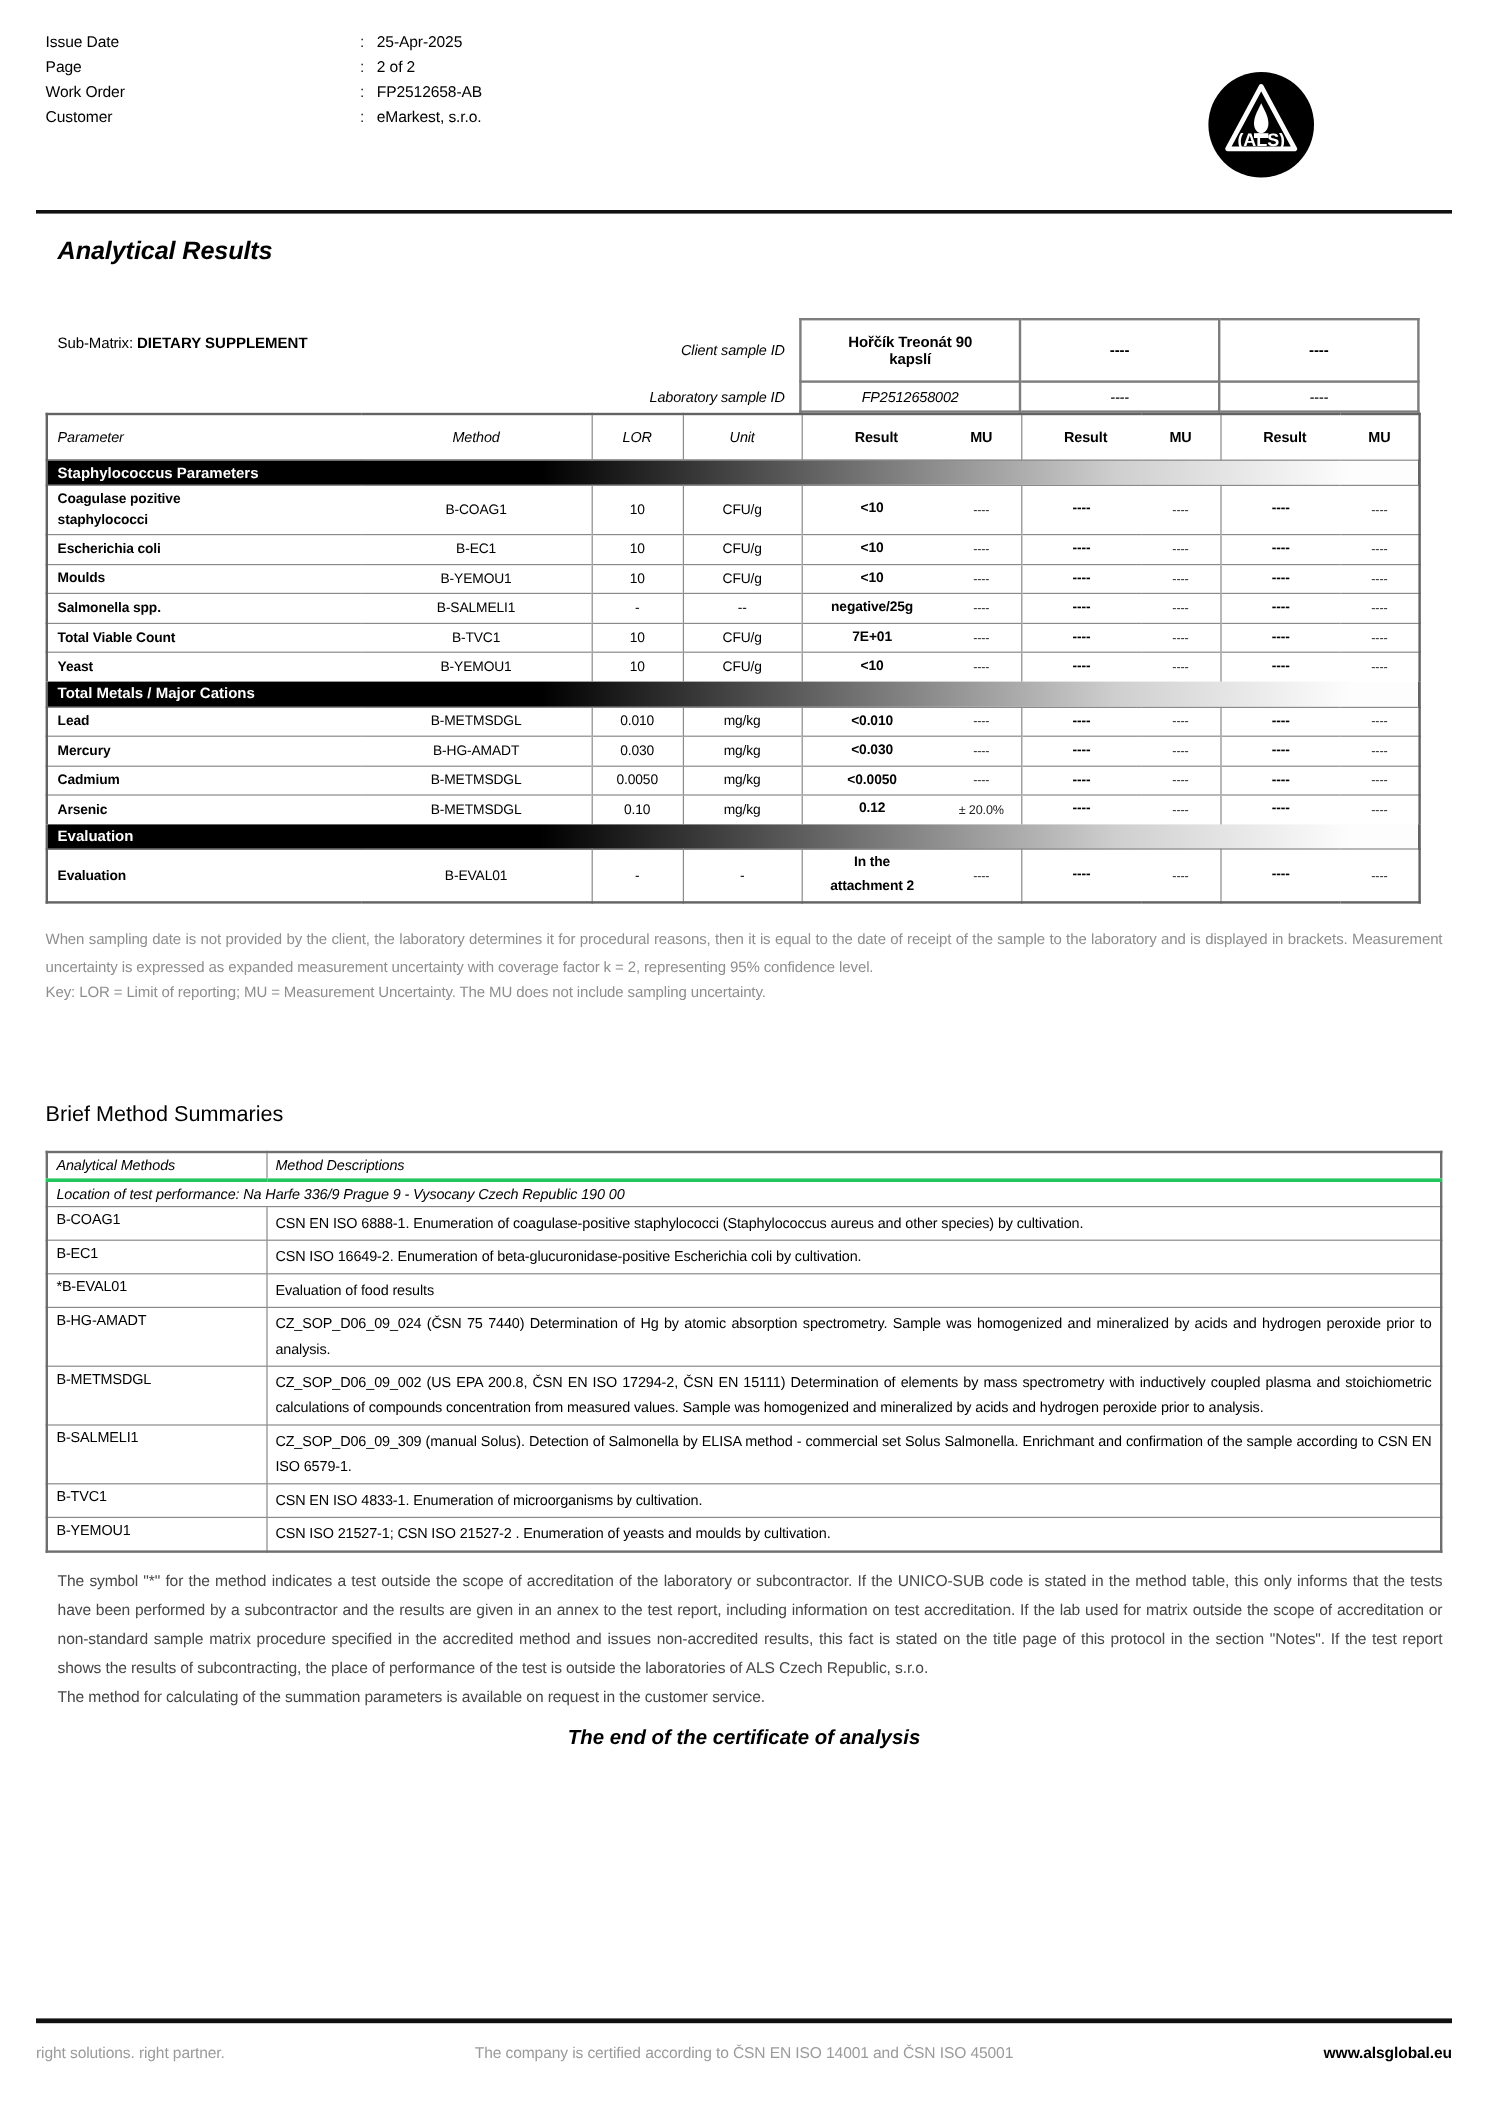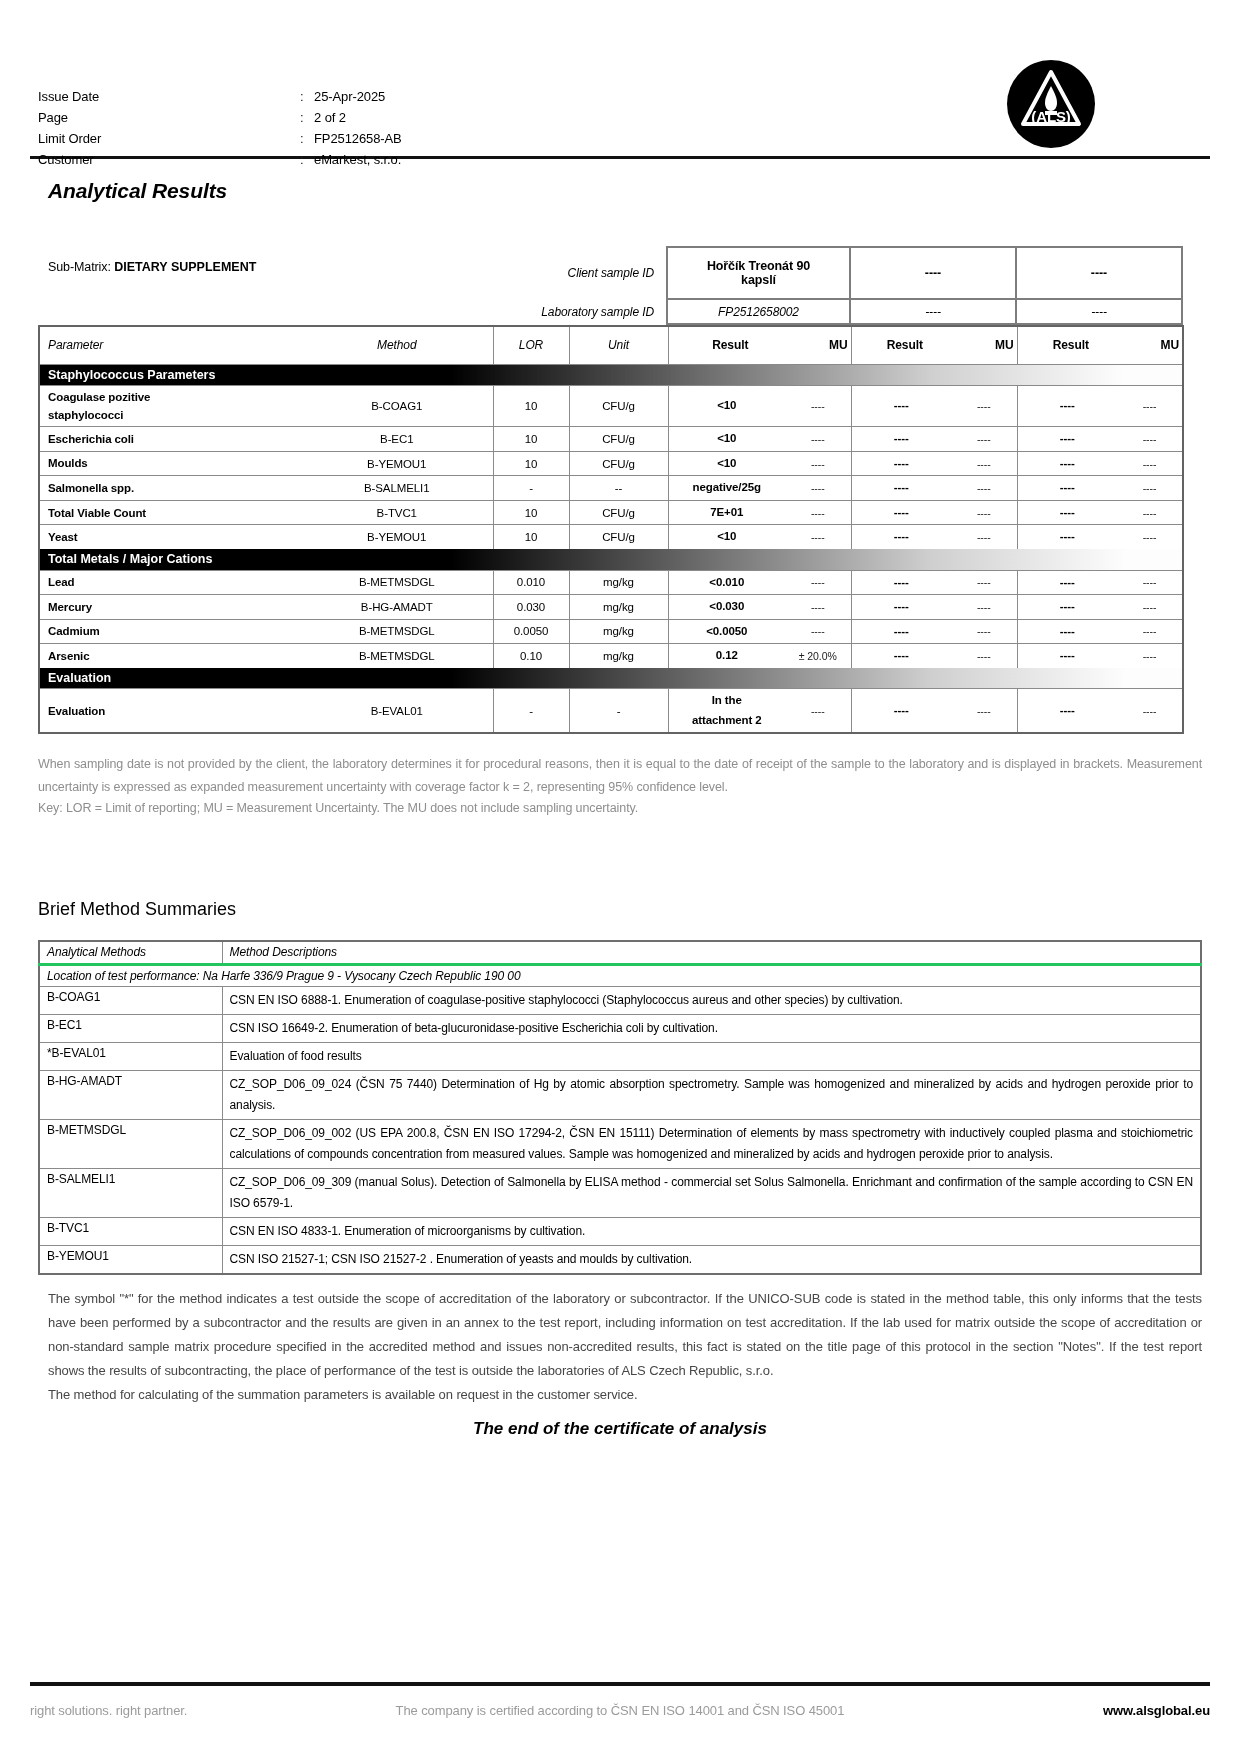--- a/index.html
+++ b/index.html
@@ -2,21 +2,21 @@
 <html><head>
 <meta charset="utf-8">
 <style>
   * { margin:0; padding:0; box-sizing:border-box; }
   html,body { background:#fff; }
   body { font-family:"Liberation Sans","DejaVu Sans",sans-serif; color:#000; }
   .page { position:relative; width:1240px; height:1753px; background:#fff; overflow:hidden; margin:0 auto; letter-spacing:-0.1px; }
   .content { padding:0 38px; }
 
   
-  .hdr { position:relative; padding-top:86px; height:156px; }
+  .hdr { position:relative; padding-top:24px; height:175px; }
   .hf-row { display:flex; font-size:13px; line-height:21px; }
   .hf-label { width:262px; }
   .hf-colon { width:14px; color:#222; }
   .hf-value { }
   .logo { position:absolute; left:1005px; top:58px; }
   .rule { height:3px; background:#111; margin:0 -8px; }
 
   .doc-title { font-size:21px; font-weight:bold; font-style:italic; margin-top:20px; padding-left:10px; }
 
   
@@ -31,21 +31,21 @@
   #sample-table tr.sr0 .s-val { font-weight:bold; font-size:12.5px; white-space:pre-line; height:52px; }
   #sample-table tr.sr1 .s-val { font-style:italic; height:25px; }
   #sample-table tr.sr2 .s-val { height:24px; }
 
   #results-table { width:1144px; border:2px solid #636363; }
   #results-table td { font-size:11.5px; vertical-align:middle; padding:2px 3px; }
   #results-table tr.cols td { height:38px; border-bottom:1px solid #8a8a8a; }
   #results-table td.c-param { font-style:italic; font-size:12px; padding-left:8px; }
   #results-table td.c-mid { font-style:italic; font-size:12px; text-align:center; }
   #results-table td.c-res { font-weight:bold; font-size:12px; text-align:center;padding-left:10px; }
-  #results-table td.c-mu { font-weight:bold; font-size:12px; text-align:right; }
+  #results-table td.c-mu { font-weight:bold; font-size:12px; text-align:center; }
   #results-table td.vline { border-right:1px solid #8a8a8a; }
   #results-table tr.section td { background:linear-gradient(90deg,#000 0%,#000 36%,#cfcfcf 78%,#fdfdfd 95%); color:#fff; font-weight:bold; font-size:12.5px; height:21px; padding-left:8px; letter-spacing:0; }
   #results-table tr.data td { border-top:1px solid #8a8a8a; height:23px; }
   #results-table td.p { font-weight:bold; padding-left:8px; white-space:pre-line; line-height:1.6; }
   #results-table td.m,#results-table td.l,#results-table td.u { text-align:center; }
   #results-table td.r { font-weight:bold; text-align:center; white-space:pre-line; line-height:1.7; }
   #results-table td.mu { text-align:center; color:#222; font-size:10.5px; }
 
   
   .notes { margin-top:19px; color:#8e8e8e; font-size:12.5px; line-height:1.85; text-align:justify; }
@@ -85,21 +85,21 @@
           <div class="hf-label">Issue Date</div>
           <div class="hf-colon">:</div>
           <div class="hf-value">25-Apr-2025</div>
         </div>
         <div class="hf-row">
           <div class="hf-label">Page</div>
           <div class="hf-colon">:</div>
           <div class="hf-value">2 of 2</div>
         </div>
         <div class="hf-row">
-          <div class="hf-label">Limit Order</div>
+          <div class="hf-label">Work Order</div>
           <div class="hf-colon">:</div>
           <div class="hf-value">FP2512658-AB</div>
         </div>
         <div class="hf-row">
           <div class="hf-label">Customer</div>
           <div class="hf-colon">:</div>
           <div class="hf-value">eMarkest, s.r.o.</div>
         </div>
       </div>
     <div class="logo">

